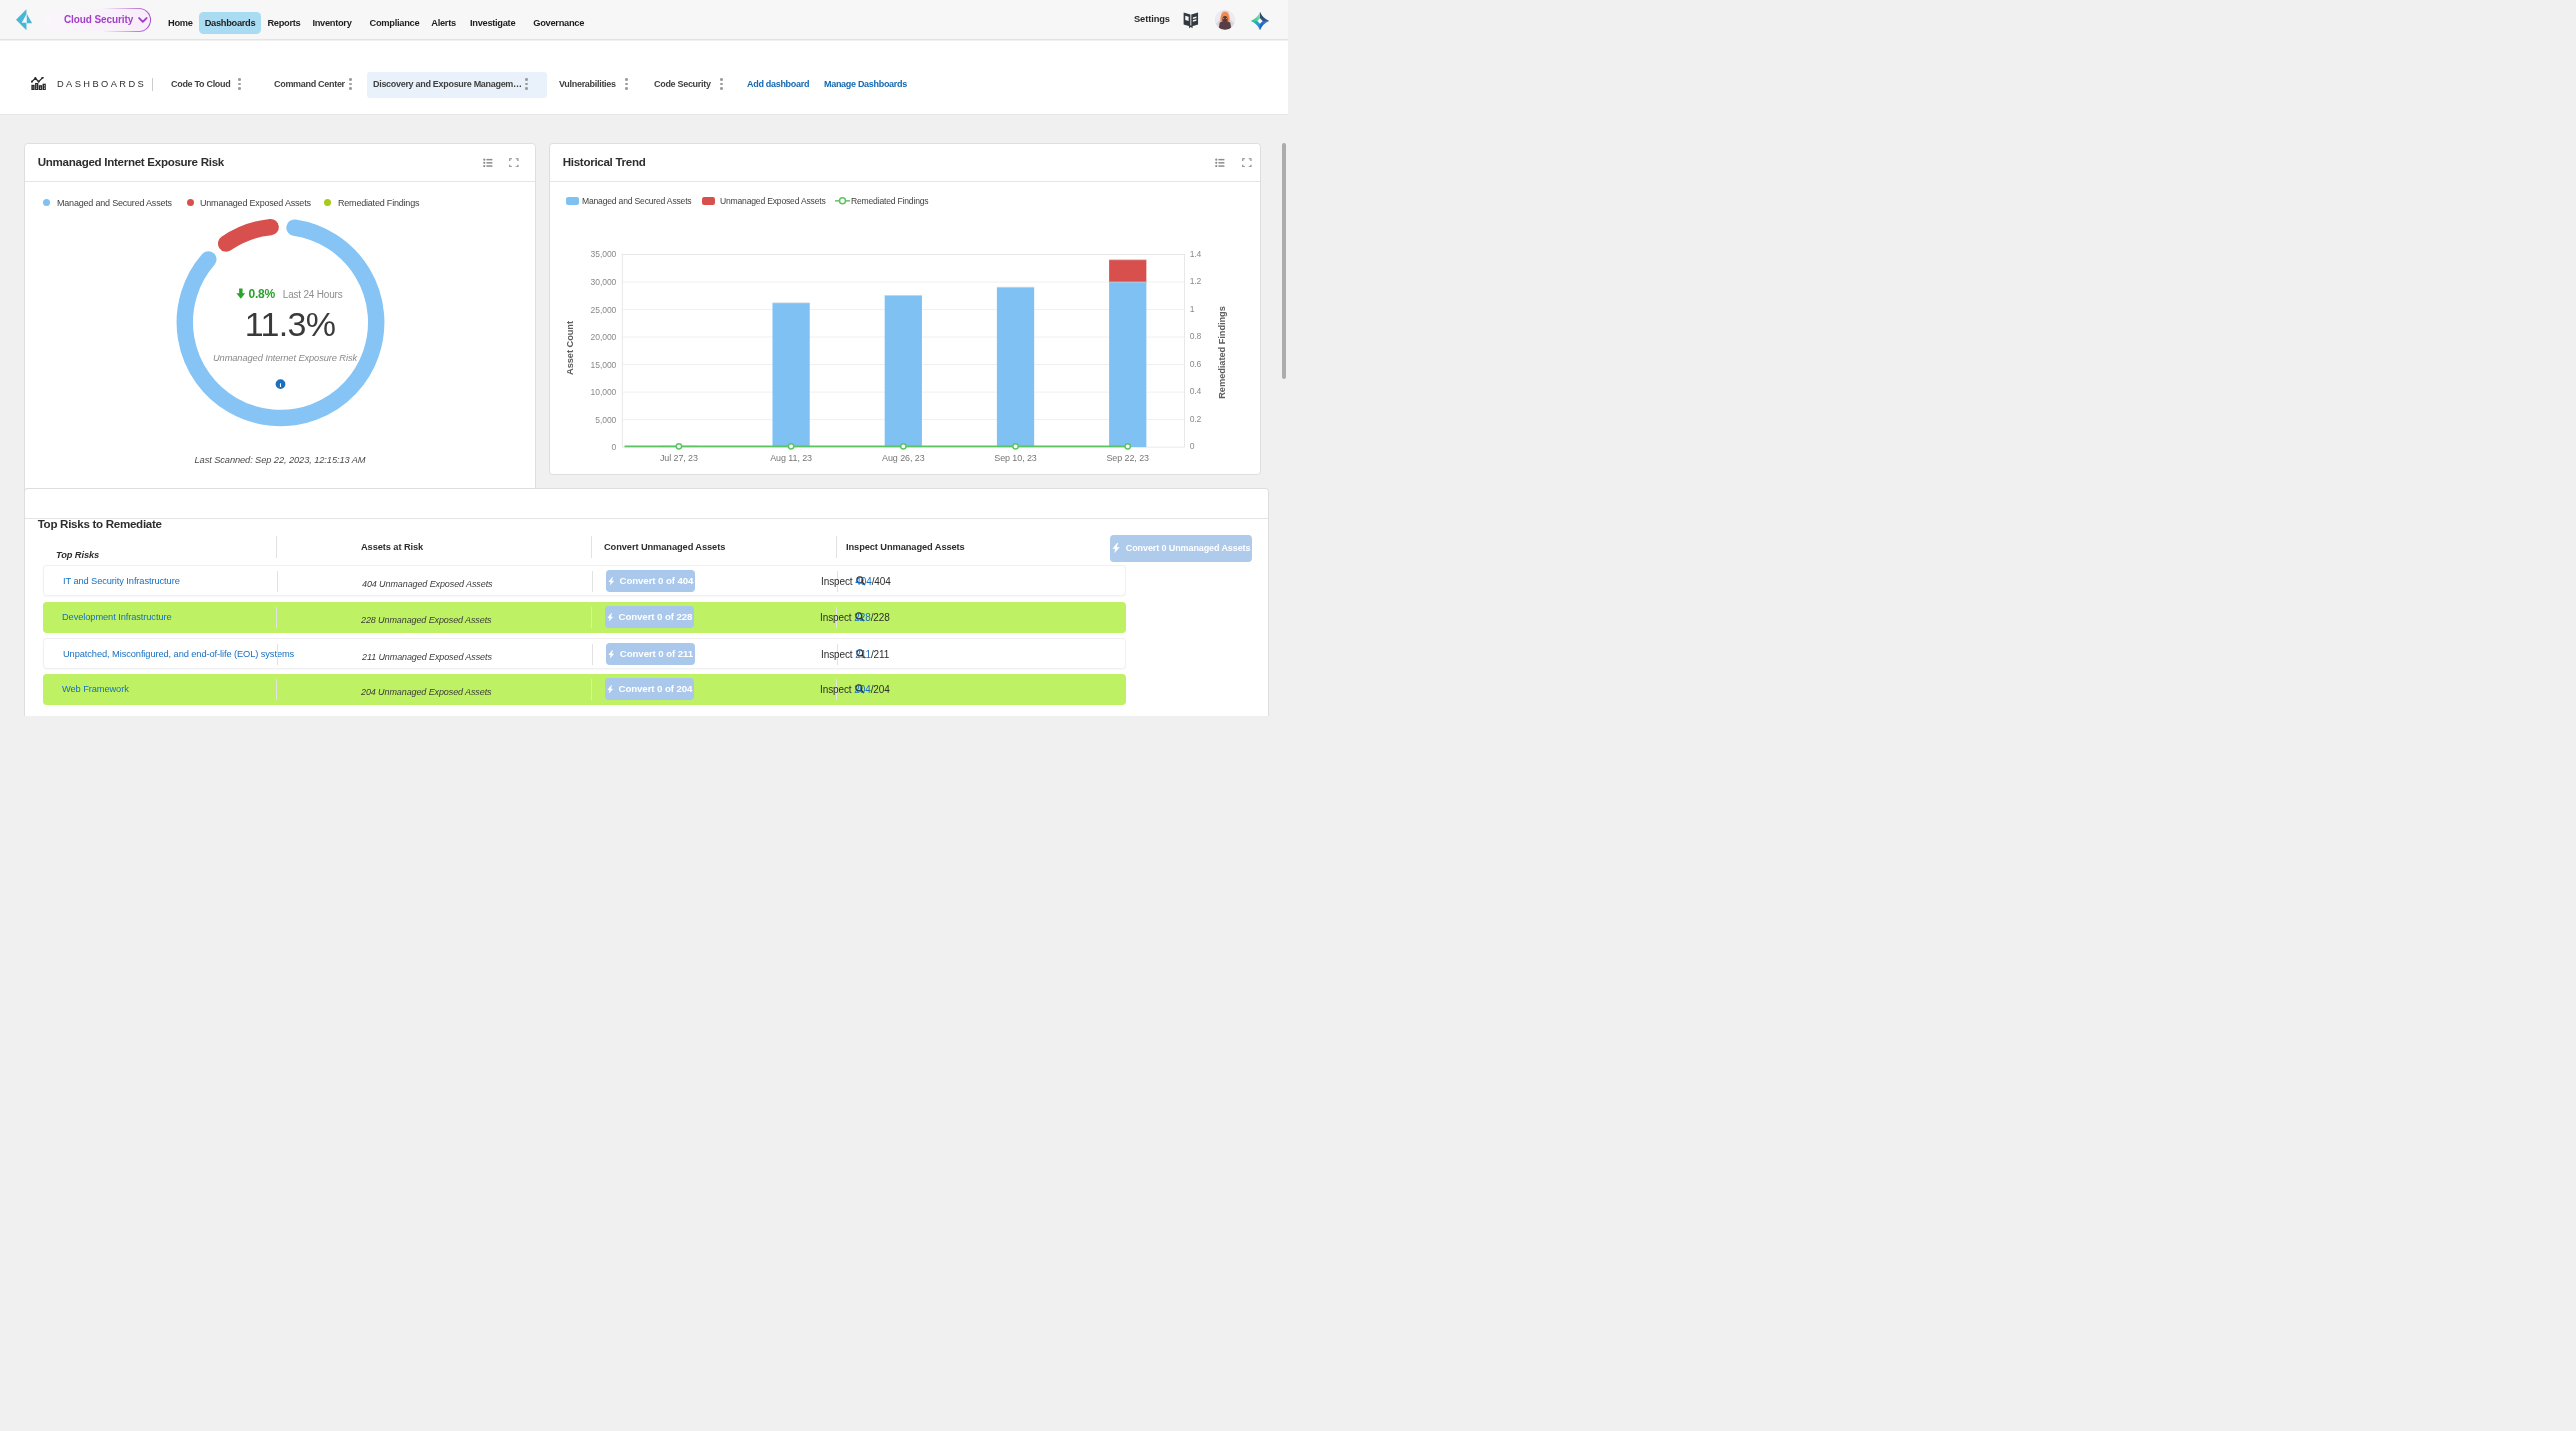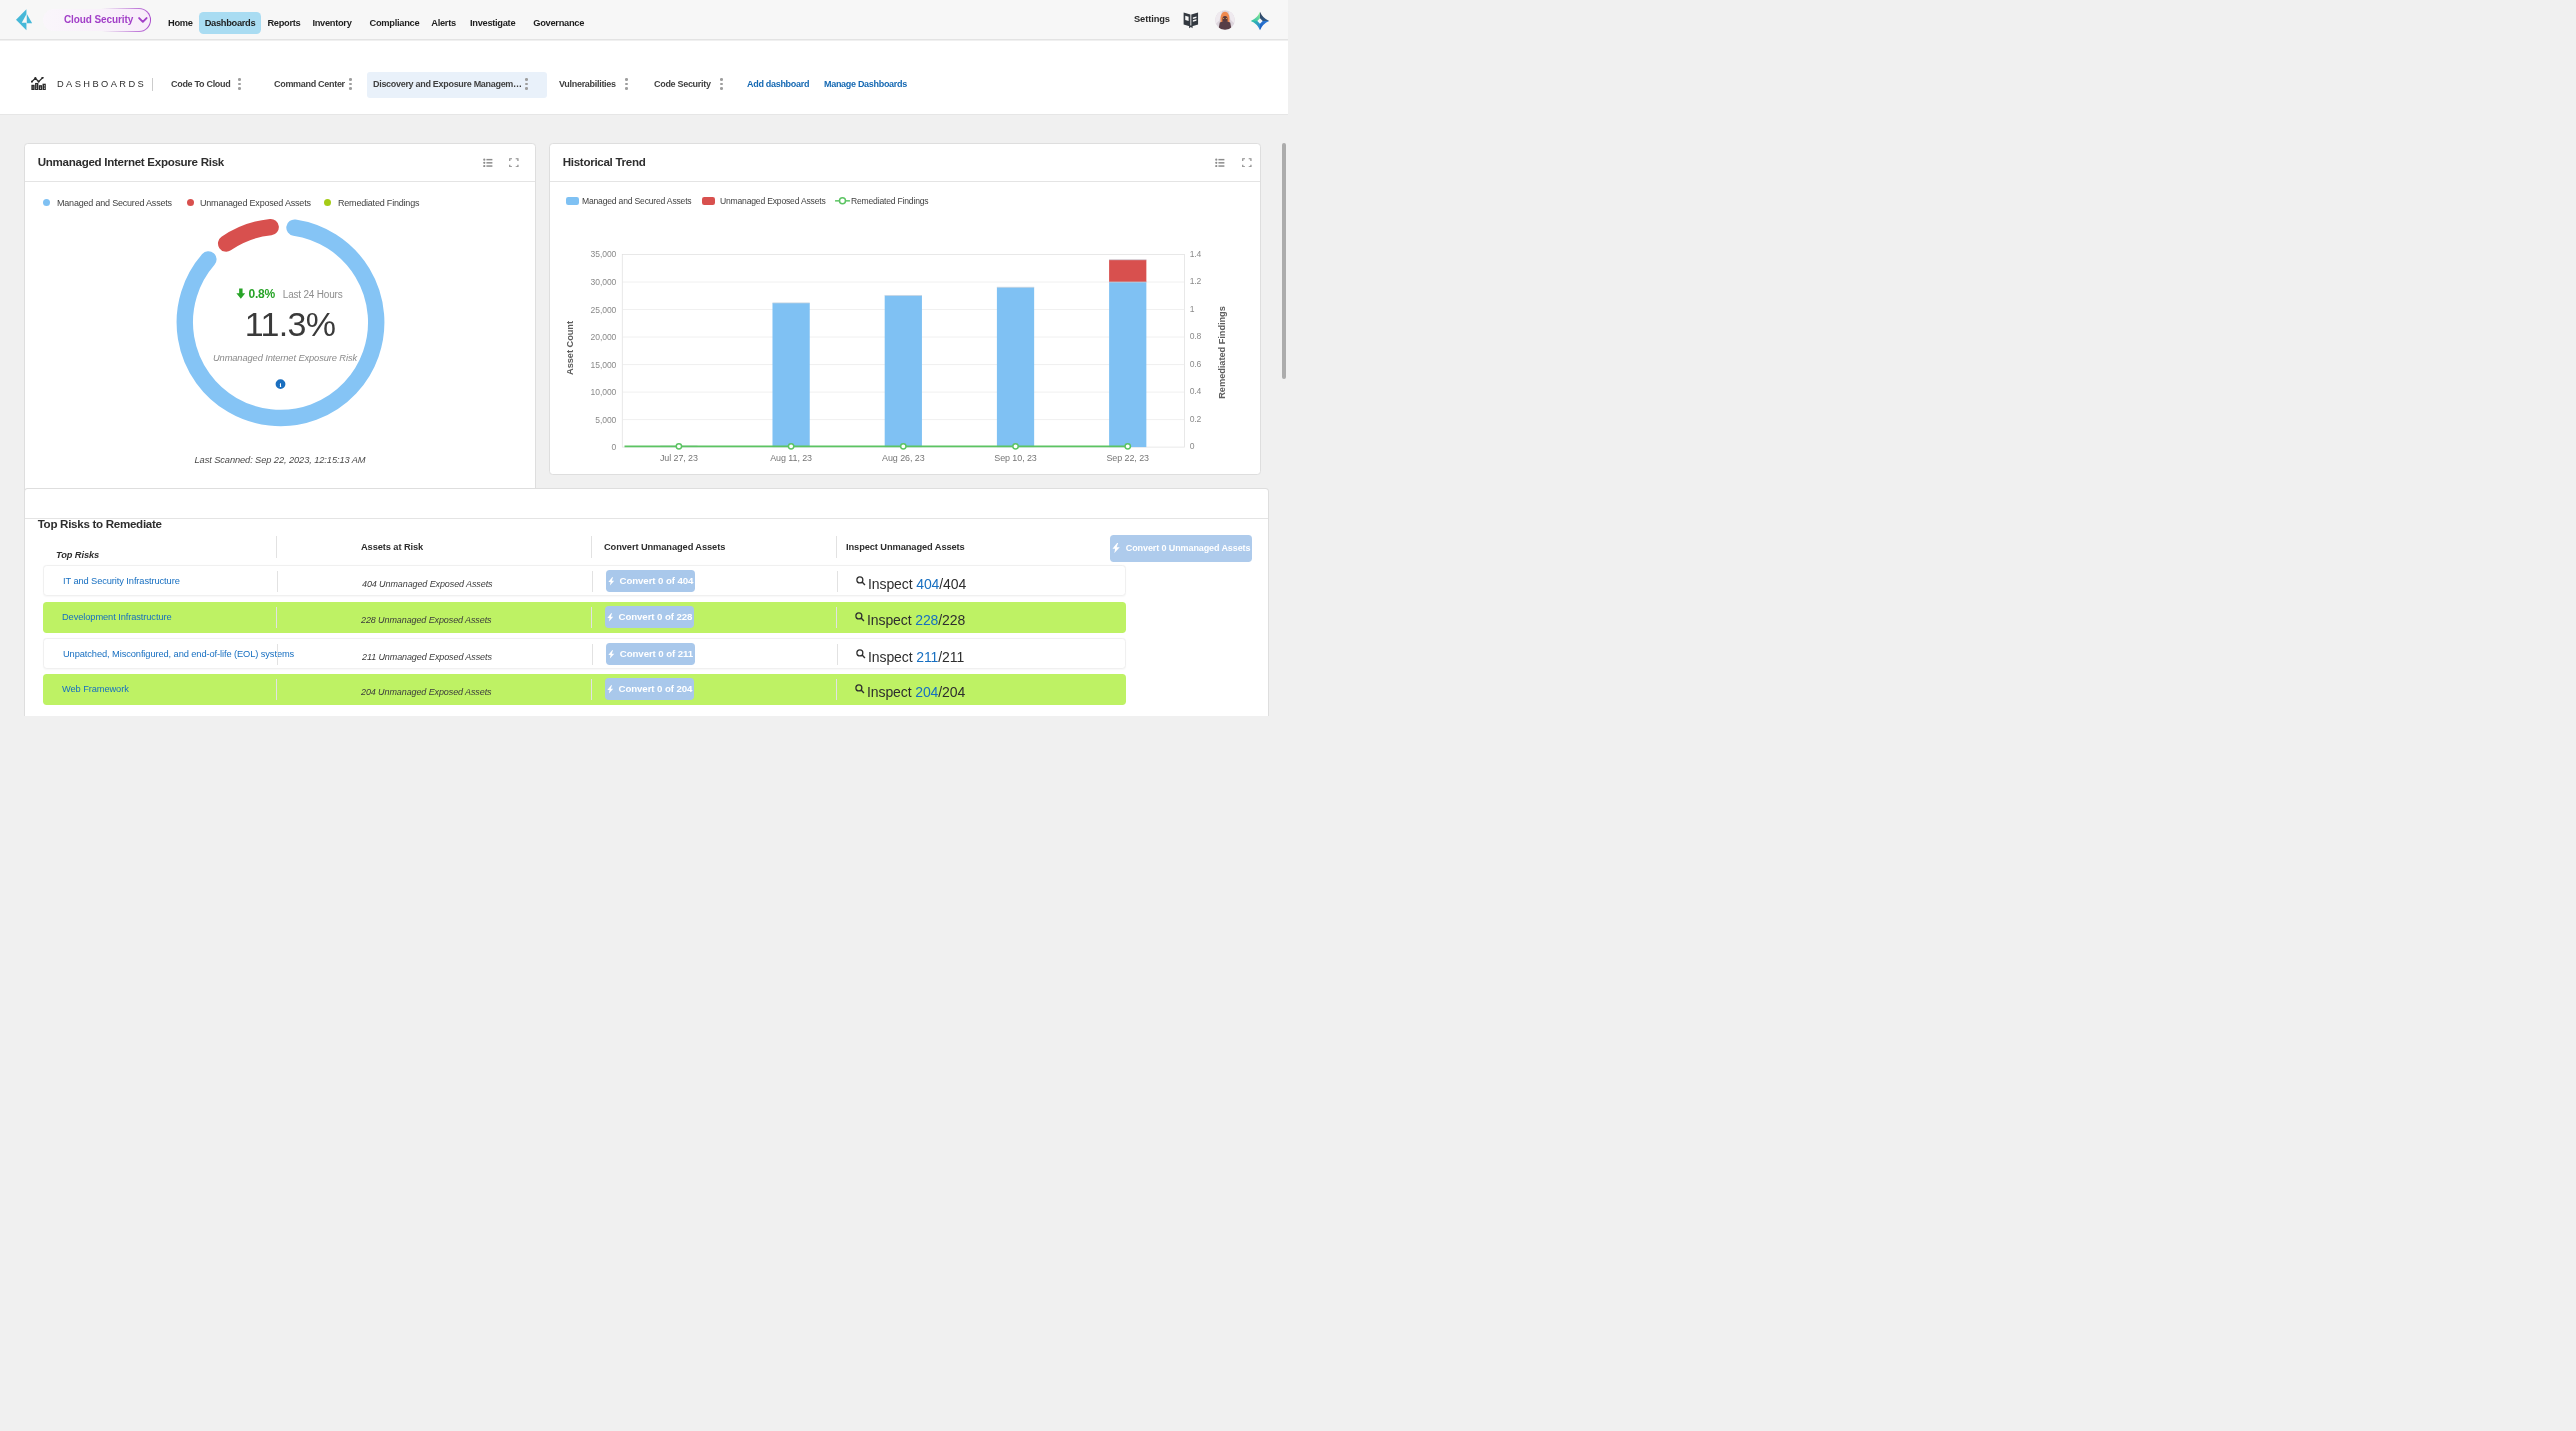--- a/index.html
+++ b/index.html
@@ -35,21 +35,21 @@
 .ltxt2 { position:absolute; font-size:8.6px; color:#3F3F3F; top:0; letter-spacing:-0.2px; }
 
 .th { font-size:9.3px; font-weight:bold; color:#2E2E2E; position:absolute; letter-spacing:-0.1px; }
 .row { position:absolute; left:18px; width:1083px; height:31px; border-radius:3.7px; }
 .row.w { background:#fff; border:0.7px solid #F0F0F0; box-shadow:0 0.7px 1.5px rgba(0,0,0,0.03); }
 .row.g { background:#bef264; }
 .rlink { position:absolute; left:19px; top:10px; font-size:9.3px; color:#176FC1; letter-spacing:-0.1px; }
 .ritalic { position:absolute; left:318px; top:12.7px; font-size:9px; font-style:italic; color:#3C3C3C; letter-spacing:-0.1px; }
 .rdiv { position:absolute; width:0.7px; height:21.6px; top:4.5px; background:#E2E2E2; }
 .cbtn { position:absolute; left:562px; top:4.1px; width:89px; height:22.4px; background:#A9C8EB; border-radius:3.7px; color:#fff; font-size:9.7px; font-weight:bold; text-align:center; line-height:22.4px; letter-spacing:-0.1px; }
-.insp { position:absolute; left:824px; top:9.7px; font-size:14px; color:#2E2E2E; letter-spacing:-0.1px; }
+.insp { position:absolute; left:777px; top:9.7px; font-size:10px; color:#2E2E2E; letter-spacing:-0.1px; }
 .insp b { font-weight:normal; color:#176FC1; }
 .bigbtn { position:absolute; left:1085px; top:46px; width:142px; height:26.5px; background:#AECBEC; border-radius:3.7px; color:#fff; font-size:9px; font-weight:bold; text-align:center; line-height:26.5px; letter-spacing:-0.1px; }
 .scrollthumb { position:absolute; left:1282px; top:143px; width:4.1px; height:236px; border-radius:2.2px; background:#ACACAC; }
 </style>
 </head>
 <body>
 
 <div class="nav">
   <svg class="abs" style="left:15.7px; top:9px;" width="16.4" height="21.6" viewBox="0 0 22 29">
     <polygon points="14,0.5 0,14.5 14,28.5" fill="#45B8D8"></polygon>

